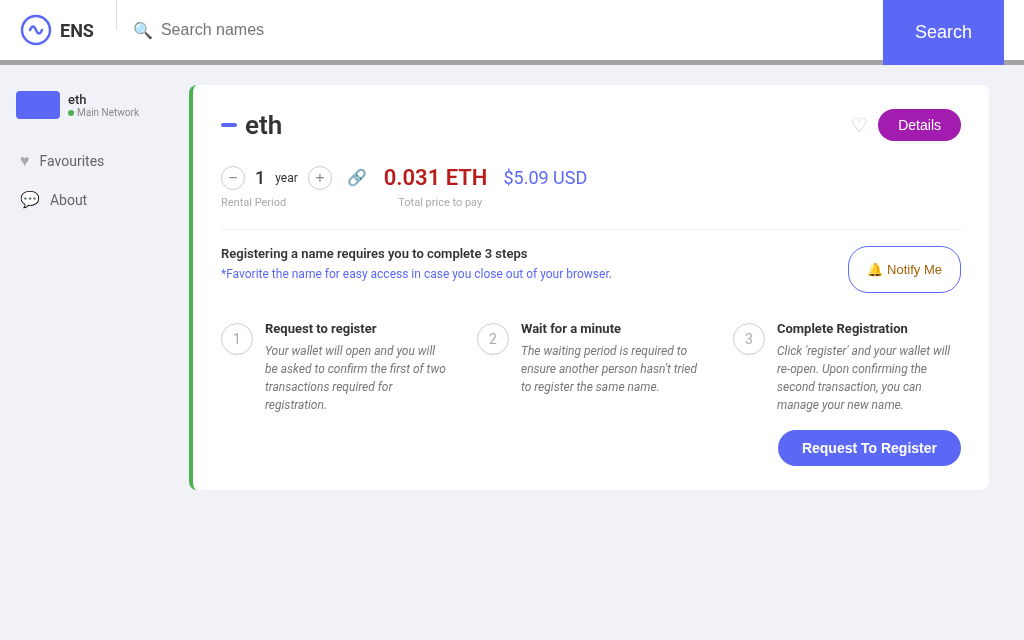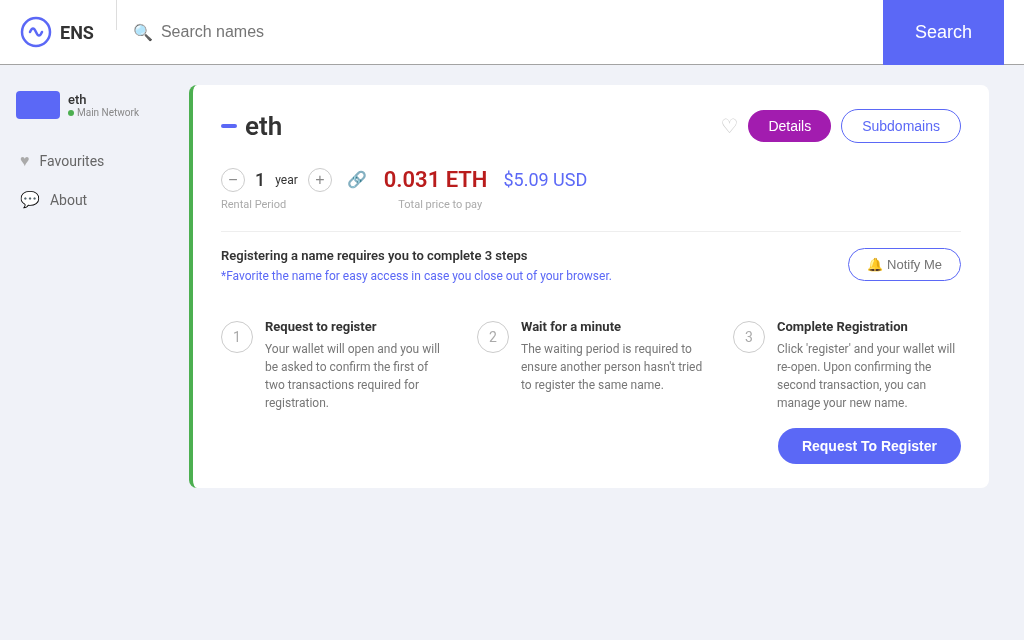--- a/index.html
+++ b/index.html
@@ -10,21 +10,21 @@
       height: 640px;
       overflow: hidden;
     }
 
     
     .header {
       display: flex;
       background: #fff;
       height: 65px;
       padding: 0 20px;
-      border-bottom: 1px solid #a3a3a3;
+      border-bottom: 5px solid #a3a3a3;
     }
     .logo {
       display: flex;
       align-items: center;
       gap: 8px;
       font-weight: 700;
       font-size: 18px;
       color: #333;
       min-width: 80px;
     }
@@ -307,37 +307,38 @@
     .step-title {
       font-size: 13px;
       font-weight: 700;
       color: #333;
       margin-bottom: 6px;
     }
     .step-desc {
       font-size: 12px;
       color: #777;
       line-height: 1.5;
+      font-style: italic;
     }
 
     
     .actions-row {
       display: flex;
       justify-content: space-between;
       align-items: flex-start;
       margin-bottom: 16px;
     }
     .btn-notify {
       display: flex;
       align-items: center;
       gap: 6px;
       background: #fff;
-      color: #737373;
+      color: #a16207;
       border: 1.5px solid #5b68f6;
-      padding: 8px 18px;
+      padding: 15px 18px;
       border-radius: 20px;
       font-size: 13px;
       cursor: pointer;
       margin-left: auto;
       margin-bottom: 12px;
     }
     .btn-register {
       background: #5b68f6;
       color: #fff;
       border: none;
@@ -398,21 +399,20 @@
     <div class="card">
 
       <div class="name-header">
         <div class="name-title">
           <span class="name-highlight"></span>
           <span>eth</span>
         </div>
         <div class="name-actions">
           <span class="heart-icon">♡</span>
           <button class="btn-details">Details</button>
-          <button class="btn-subdomains">Subdomains</button>
         </div>
       </div>
 
       <div class="pricing-row">
         <div class="year-control">
           <button class="year-btn">−</button>
           <span class="year-count">1</span>
           <span class="year-label">year</span>
           <button class="year-btn">+</button>
         </div>

